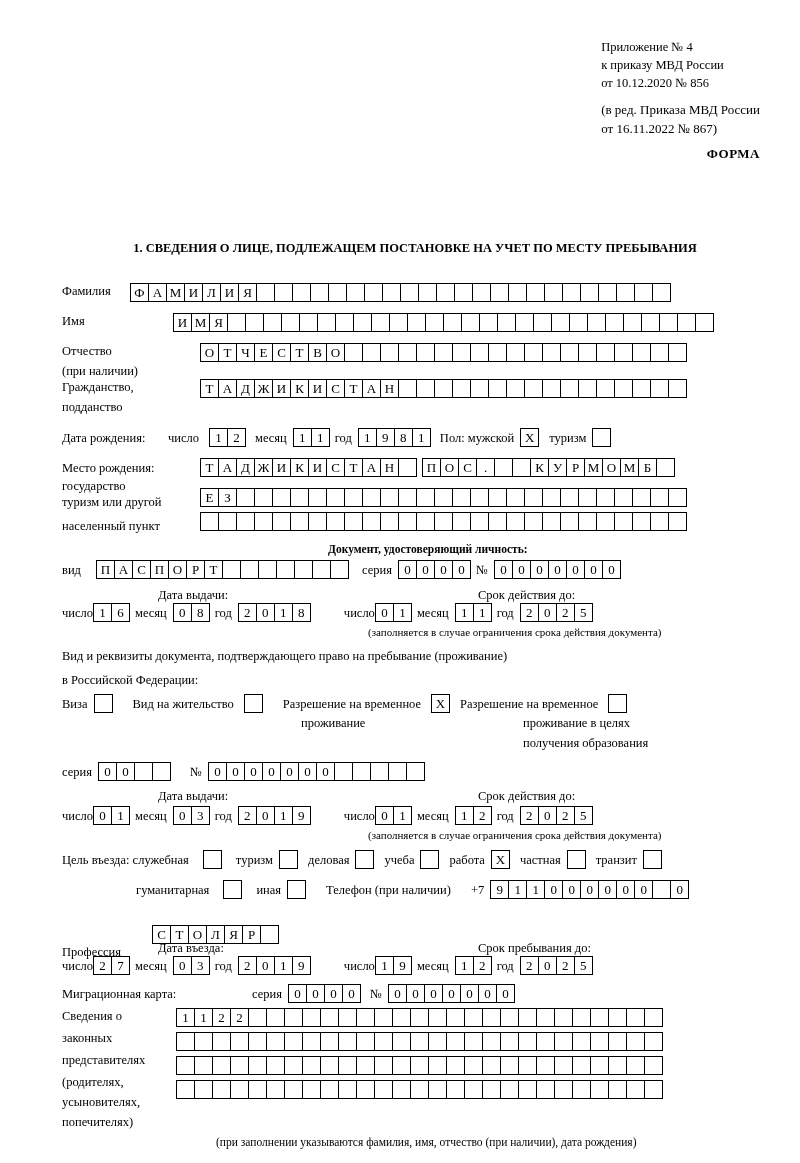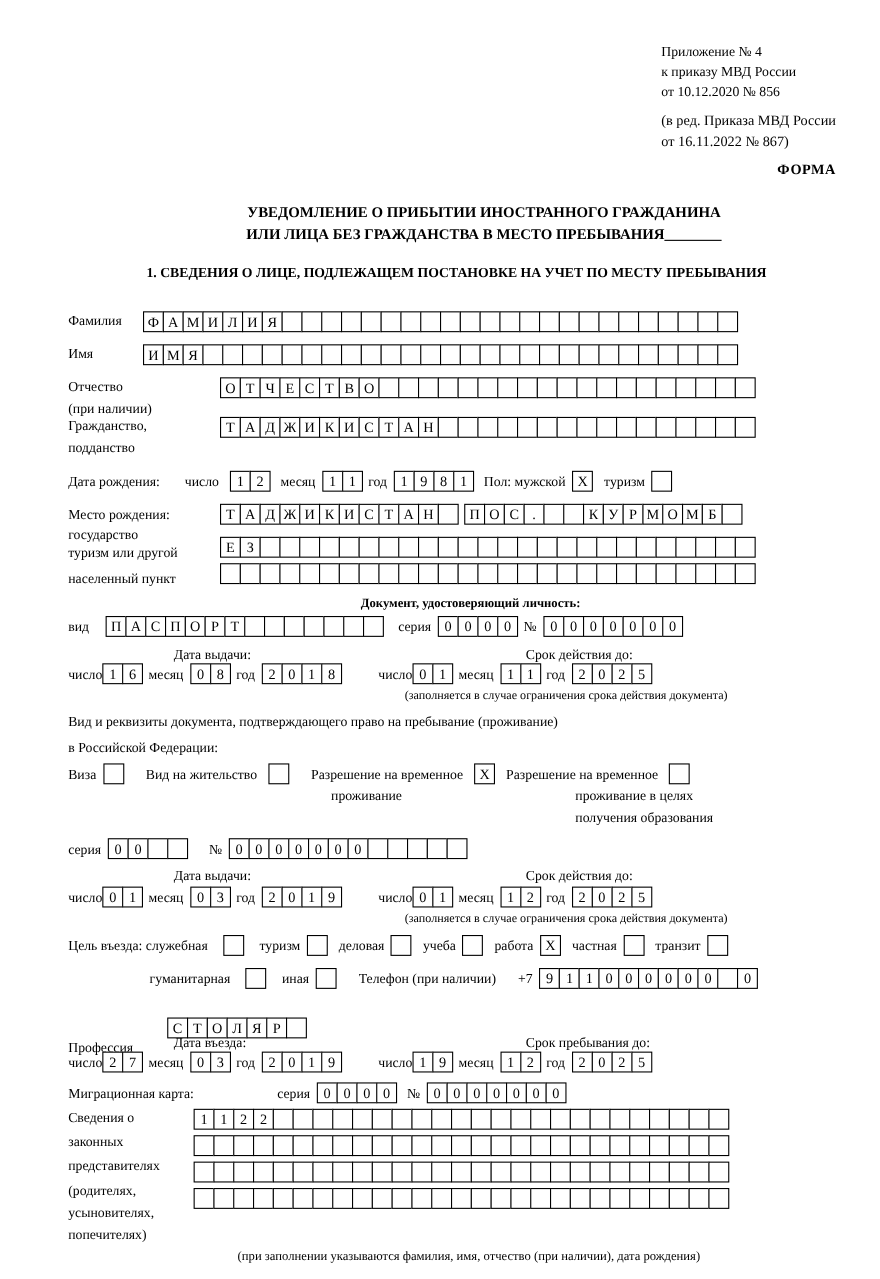--- a/index.html
+++ b/index.html
@@ -70,24 +70,20 @@
     <div>к приказу МВД России</div>
     <div>от 10.12.2020 № 856</div>
     <div class="sub">
       <div>(в ред. Приказа МВД России</div>
       <div>от 16.11.2022 № 867)</div>
     </div>
   </div>
 
   <div class="forma">ФОРМА</div>
 
-  <div class="title">
-    <div>УВЕДОМЛЕНИЕ О ПРИБЫТИИ ИНОСТРАННОГО ГРАЖДАНИНА</div>
-    <div><span>ИЛИ ЛИЦА БЕЗ ГРАЖДАНСТВА В МЕСТО ПРЕБЫВАНИЯ</span><span class="u"></span></div>
-  </div>
 
   <div class="sect">1. СВЕДЕНИЯ О ЛИЦЕ, ПОДЛЕЖАЩЕМ ПОСТАНОВКЕ НА УЧЕТ ПО МЕСТУ ПРЕБЫВАНИЯ</div>
 
   <div class="row" style="left:62px;top:283px;">
     <div class="lbl" style="width:68px;">Фамилия</div>
     <div class="cells" id="c-surname">
         <div class="cell">Ф</div>
         <div class="cell">А</div>
         <div class="cell">М</div>
         <div class="cell">И</div>
@@ -113,21 +109,21 @@
         <div class="cell"></div>
         <div class="cell"></div>
         <div class="cell"></div>
         <div class="cell"></div>
         <div class="cell"></div>
         <div class="cell"></div>
         <div class="cell"></div>
       </div>
   </div>
 
-  <div class="row" style="left:62px;top:313px;">
+  <div class="row" style="left:62px;top:313px;gap:43px;">
     <div class="lbl" style="width:68px;">Имя</div>
     <div class="cells" id="c-name">
         <div class="cell">И</div>
         <div class="cell">М</div>
         <div class="cell">Я</div>
         <div class="cell"></div>
         <div class="cell"></div>
         <div class="cell"></div>
         <div class="cell"></div>
         <div class="cell"></div>

